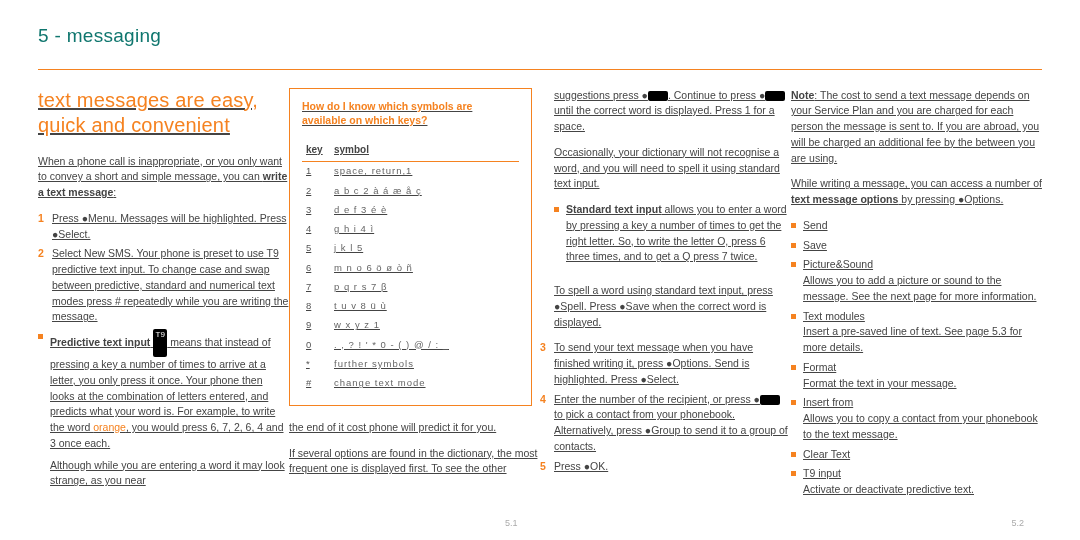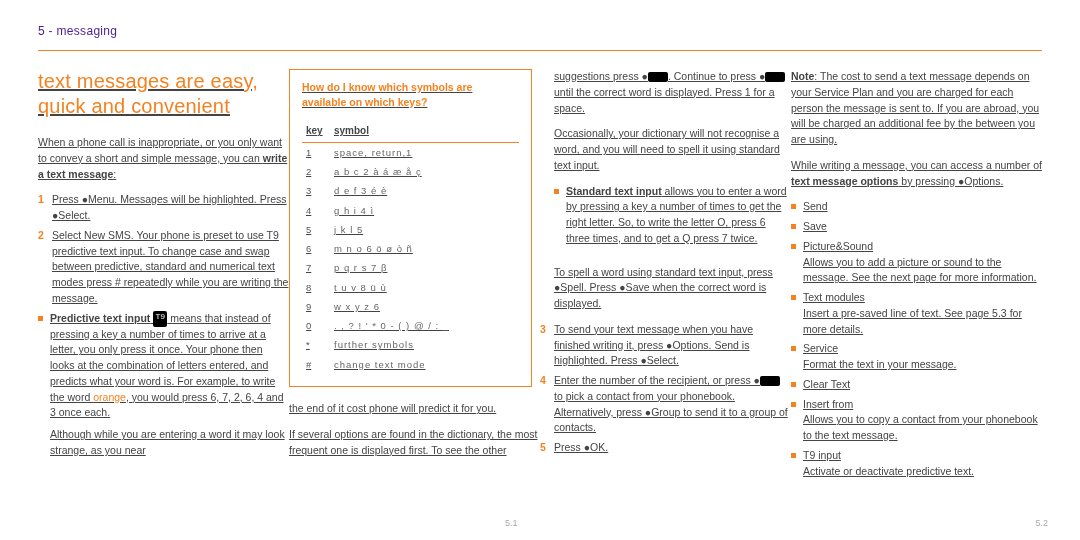--- a/index.html
+++ b/index.html
@@ -9,24 +9,24 @@
     line-height: 1.5;
     color: #444;
     width: 1080px;
     height: 540px;
     background: #fff;
     position: relative;
     overflow: hidden;
     padding: 22px 38px 12px 38px;
   }
   .header {
-    color: #4c1d95;
-    font-size: 12px;
+    color: #0f766e;
+    font-size: 19px;
     font-weight: 300;
-    margin-bottom: 10px;
+    margin-bottom: 18px;
     letter-spacing: 0.3px;
   }
   .rule {
     border-top: 1px solid #f58220;
     margin-bottom: 18px;
   }
   .cols {
     display: grid;
     grid-template-columns: 1fr 1fr 1fr 1fr;
     text-decoration: underline;
@@ -50,21 +50,21 @@
   .bullets { list-style: none; }
   .bullets > li { position: relative; padding-left: 12px; margin-bottom: 4px; }
   .bullets > li::before {
     content: "";
     position: absolute; left: 0; top: 5px;
     width: 5px; height: 5px; background: #f58220;
   }
   .bold { font-weight: 700; }
   .orange { color: #f58220; }
   .t9badge {
-    display: inline-block; width: 14px; height: 16px;
+    display: inline-block; width: 14px; height: 28px;
     background: #000; color: #fff; font-size: 8px; line-height: 12px;
     text-align: center; border-radius: 2px; vertical-align: middle;
   }
   .keyicon {
     display: inline-block; width: 20px; height: 10px;
     background: #000; border-radius: 2px; vertical-align: middle;
   }
   
   .keybox {
     border: 1px solid #f58220;
@@ -80,21 +80,21 @@
   .keytable thead tr { border-bottom: 1px solid #f58220; }
   .keytable td { padding: 2.5px 4px; color: #666; letter-spacing: 1px; font-size: 9.5px;}
   .keytable td:first-child { width: 28px; color:#555; letter-spacing:0;}
   .pagenum {
     position: absolute;
     bottom: 10px;
     font-size: 9px;
     color: #aaa;
   }
   .pagenum.left { left: 505px; }
-  .pagenum.right { right: 32px; }
+  .pagenum.right { right: 56px; }
   .subdesc { font-size: 10.5px; color:#444; }
   .optlist .desc { display:block; color:#444; padding-left:0; }
 </style>
 </head>
 <body>
 
 <div class="header">5 - messaging</div>
 <div class="rule"></div>
 
 <div class="cols">
@@ -155,21 +155,21 @@
           <tr>
               <td>7</td>
               <td>p q r s 7 β</td>
             </tr>
           <tr>
               <td>8</td>
               <td>t u v 8 ü ù</td>
             </tr>
           <tr>
               <td>9</td>
-              <td>w x y z 6</td>
+              <td>w x y z 1</td>
             </tr>
           <tr>
               <td>0</td>
               <td>. , ? ! ' * 0 - ( ) @ / : _</td>
             </tr>
           <tr>
               <td>*</td>
               <td>further symbols</td>
             </tr>
           <tr>
@@ -208,23 +208,23 @@
       <span class="bold">Note</span><span>: The cost to send a text message depends on your Service Plan and you are charged for each person the message is sent to. If you are abroad, you will be charged an additional fee by the between you are using.</span>
     </p>
     <p>
       <span>While writing a message, you can access a number of </span><span class="bold">text message options</span><span> by pressing ●Options.</span>
     </p>
     <ul class="bullets optlist">
       <li><span>Send</span></li>
       <li><span>Save</span></li>
       <li><span>Picture&amp;Sound</span><span class="desc">Allows you to add a picture or sound to the message. See the next page for more information.</span></li>
       <li><span>Text modules</span><span class="desc">Insert a pre-saved line of text. See page 5.3 for more details.</span></li>
-      <li><span>Service</span><span class="desc">Format the text in your message.</span></li>
+      <li><span>Format</span><span class="desc">Format the text in your message.</span></li>
+      <li><span>Insert from</span><span class="desc">Allows you to copy a contact from your phonebook to the text message.</span></li>
       <li><span>Clear Text</span></li>
-      <li><span>Insert from</span><span class="desc">Allows you to copy a contact from your phonebook to the text message.</span></li>
       <li><span>T9 input</span><span class="desc">Activate or deactivate predictive text.</span></li>
     </ul>
   </div>
 
 </div>
 
 <div class="pagenum left">5.1</div>
 <div class="pagenum right">5.2</div>
 
 </body></html>

